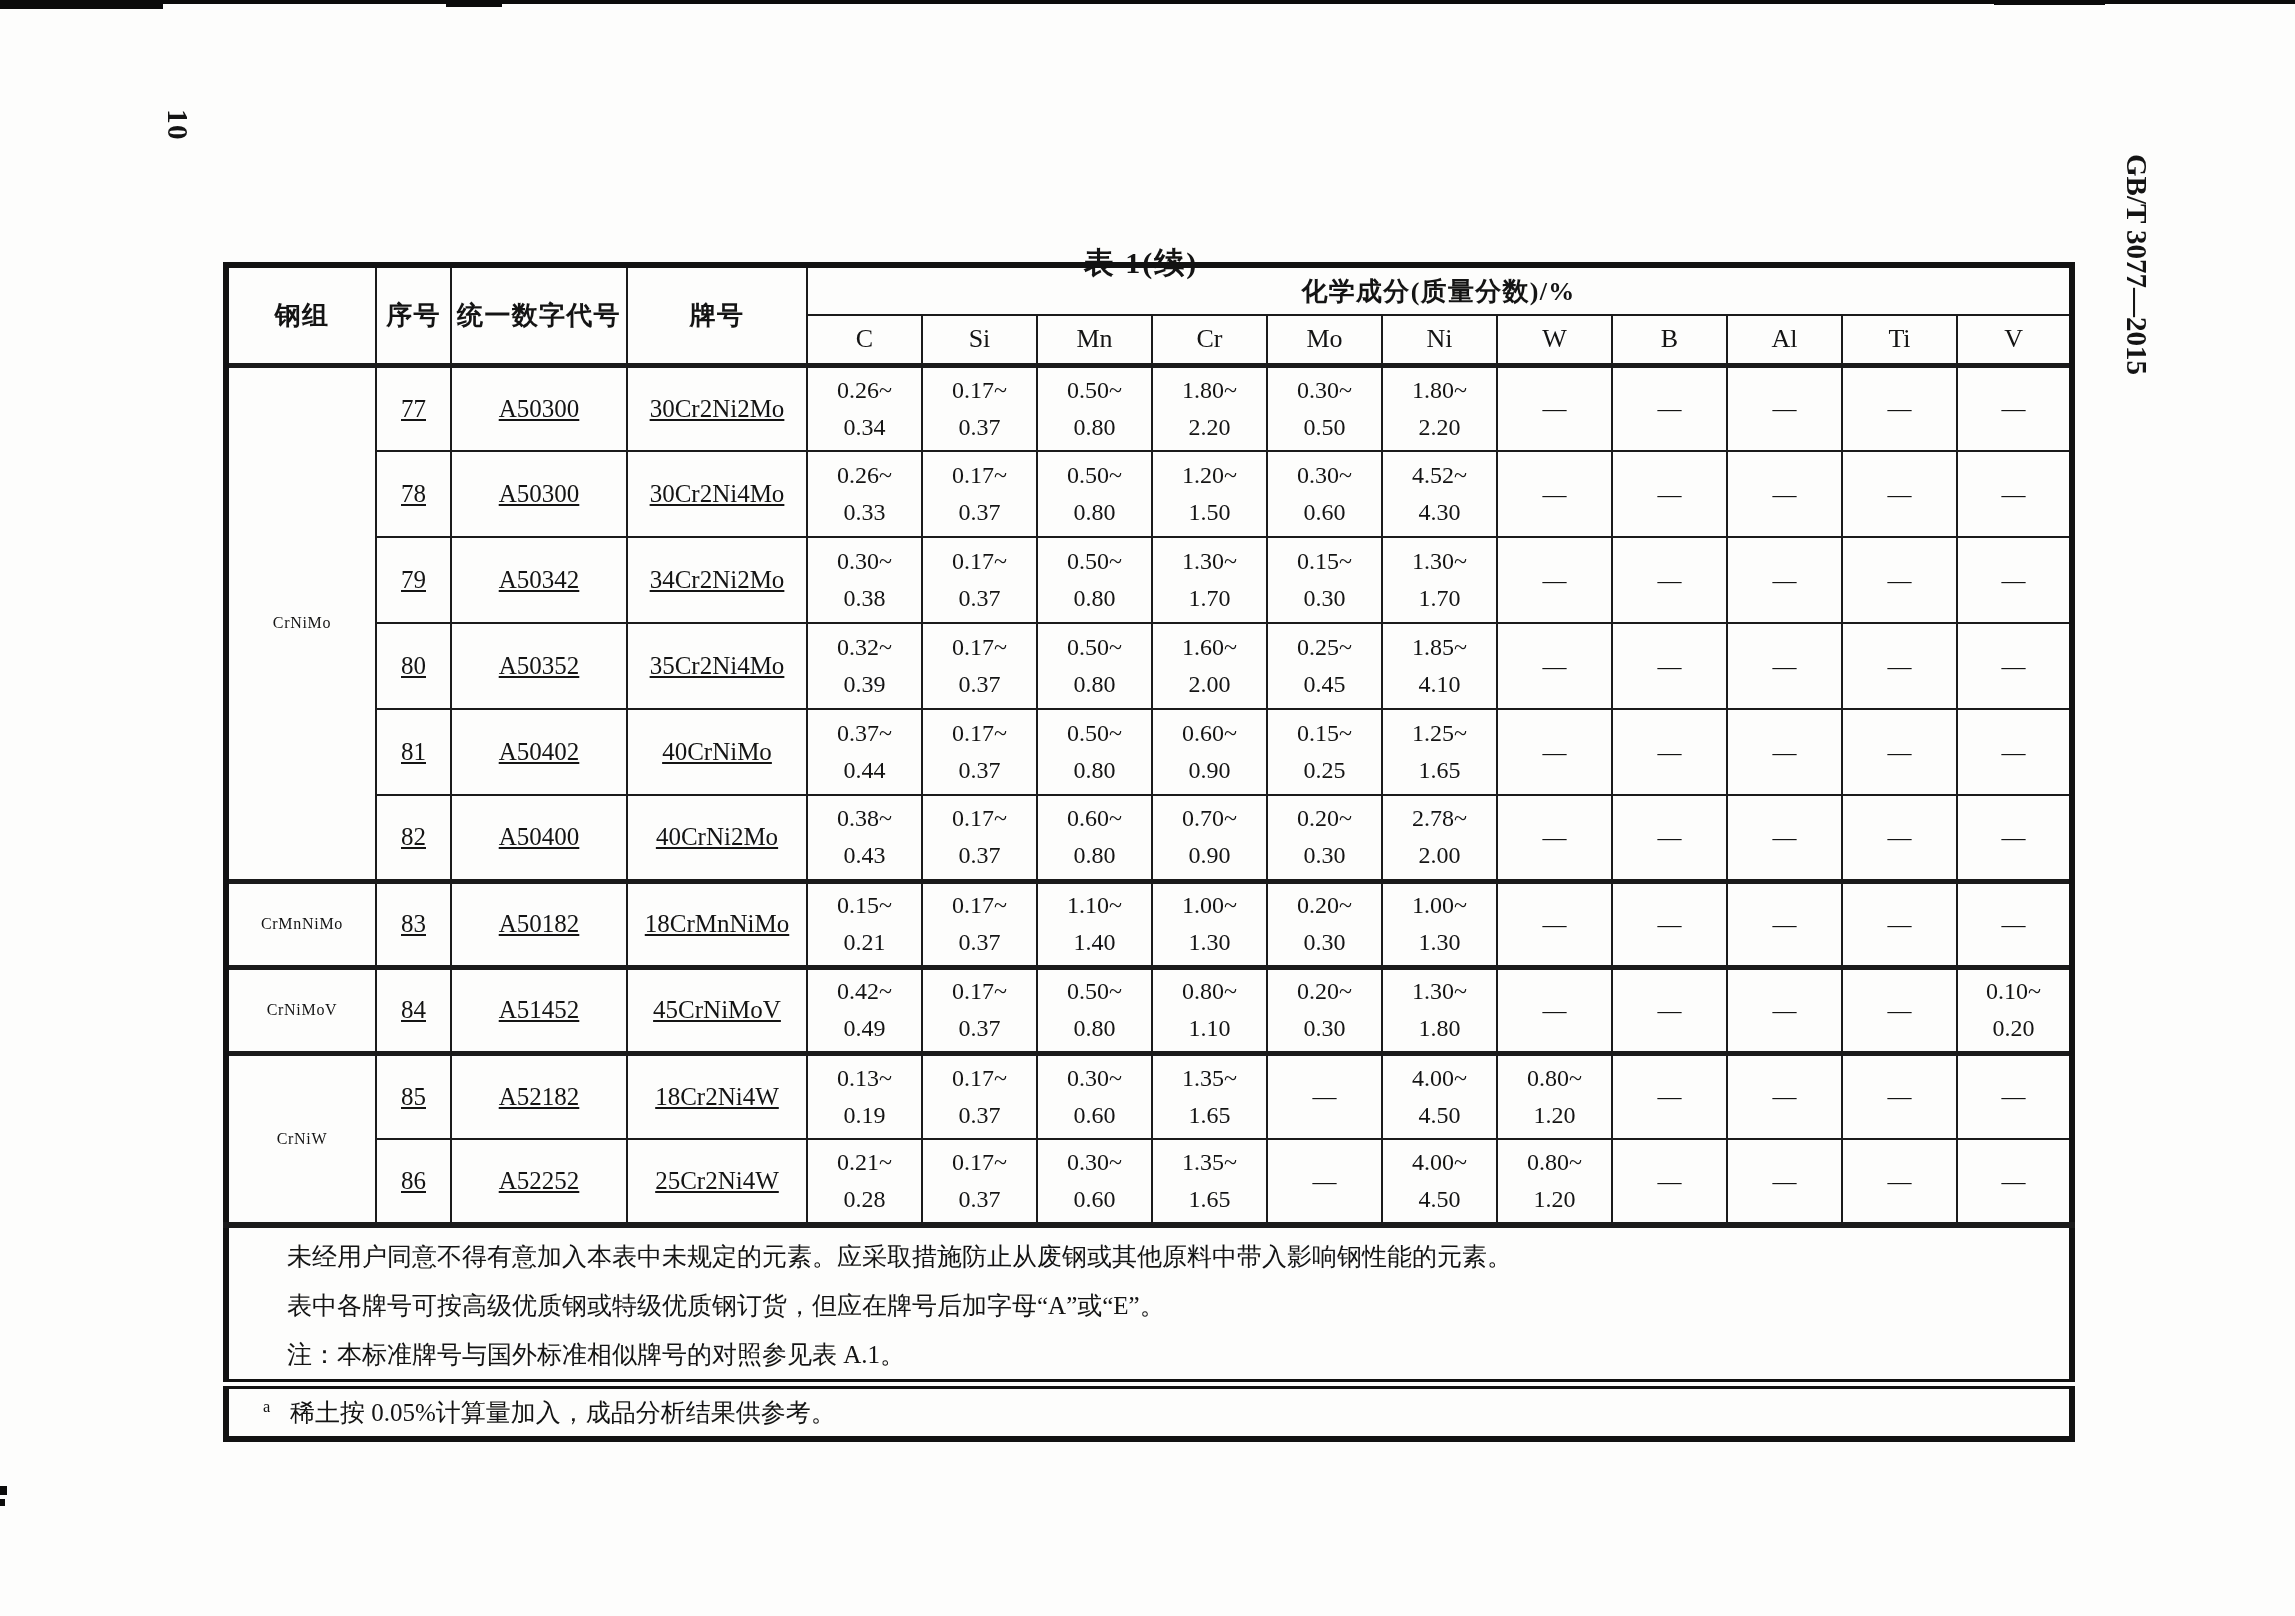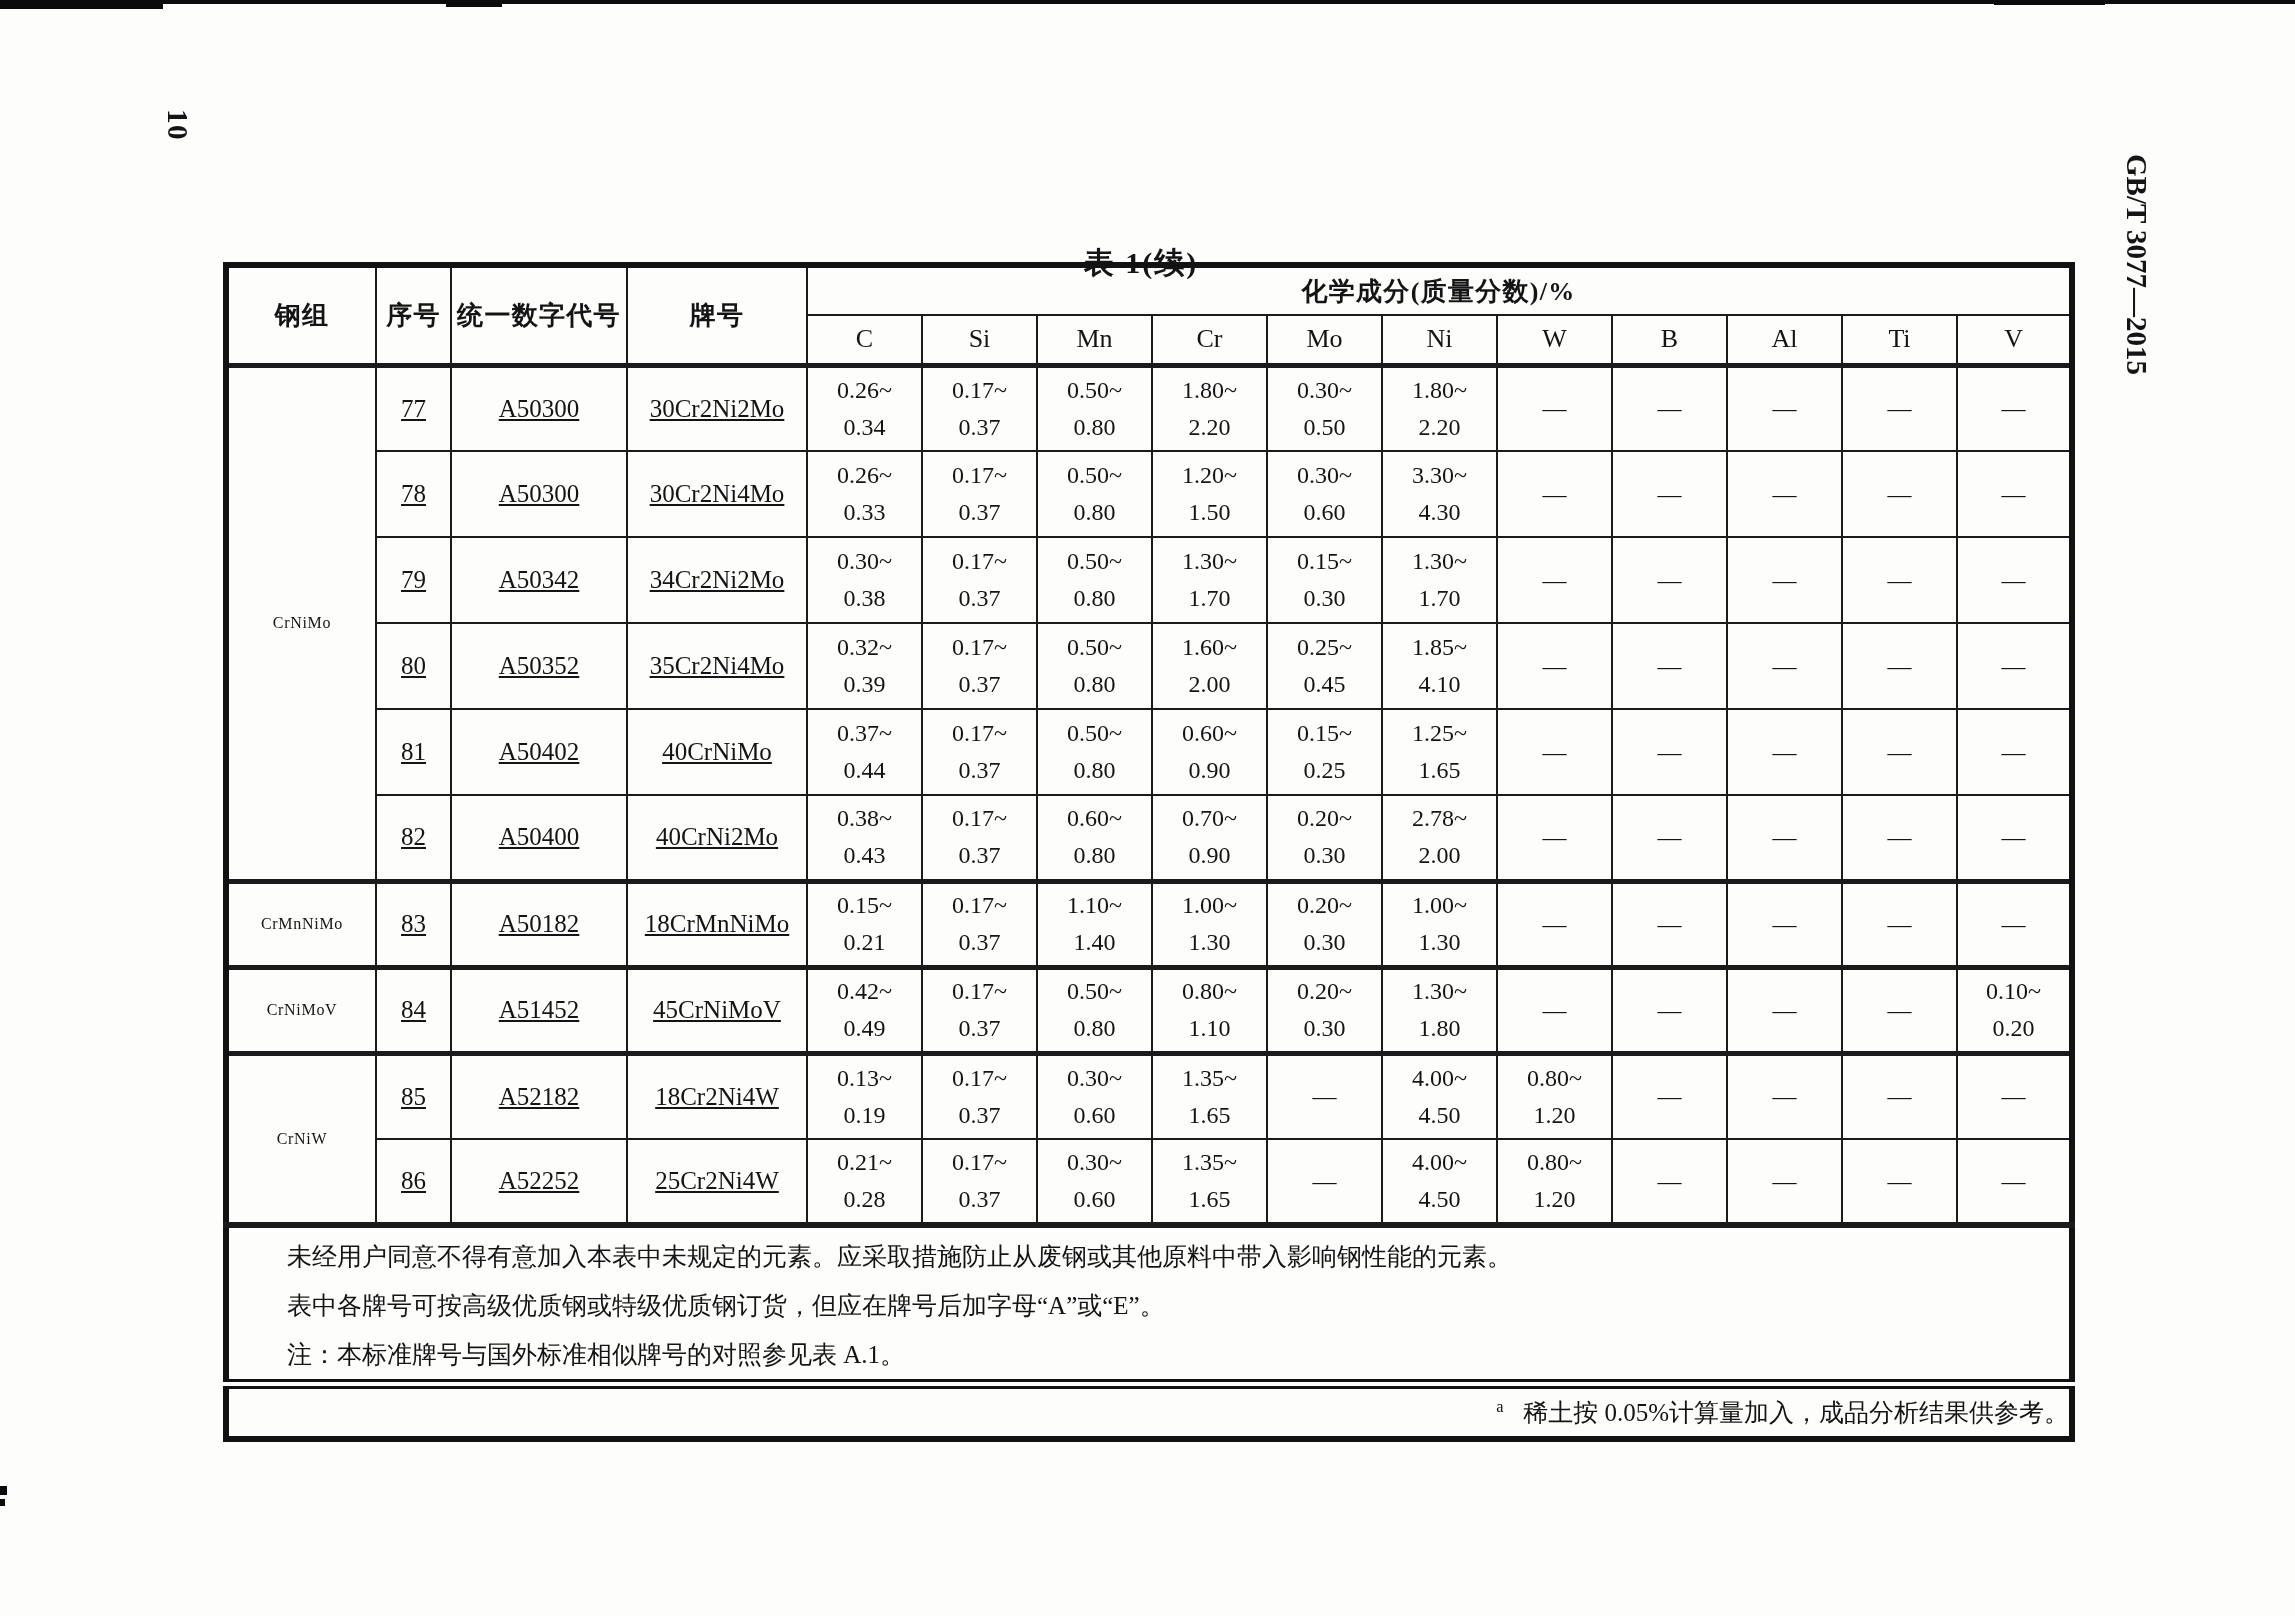--- a/index.html
+++ b/index.html
@@ -53,21 +53,21 @@
   tr.hrow2 th{font-size:26px;font-weight:normal;border-bottom-width:5.9px;}
   td.cell{font-size:24px;line-height:37px;white-space:pre-line;}
   td.grade-cell,td.code-cell,td.idx-cell{font-size:25px;white-space:nowrap;text-decoration:underline;}
   td.group-cell{font-size:16px;letter-spacing:0.7px;}
   tr.gs td{border-top-width:5.9px;}
   tr.notes-tr{height:147px;}
   tr.notes-tr td{border-top-width:6.6px;text-align:left;vertical-align:middle;}
   .notes-inner{padding:3.9px 19.7px 0 58px;border-radius:24px;}
   .notes-inner p{margin:0;font-size:25px;line-height:49px;}
   tr.notea-tr{height:55px;}
-  tr.notea-tr td{border-top:10.5px double #121212;text-align:right;vertical-align:middle;}
+  tr.notea-tr td{border-top:10.5px double #121212;text-align:left;vertical-align:middle;}
   .notea-inner{padding-left:34px;font-size:25px;}
   .sup-a{font-size:16.4px;vertical-align:super;margin-right:19.7px;}
 </style>
 </head>
 <body>
 
 <div class="page">
 
   <div class="art art-top-band"></div>
   <div class="art art-top-left"></div>
@@ -151,21 +151,21 @@
         <td class="cell">0.26~
 0.33</td>
         <td class="cell">0.17~
 0.37</td>
         <td class="cell">0.50~
 0.80</td>
         <td class="cell">1.20~
 1.50</td>
         <td class="cell">0.30~
 0.60</td>
-        <td class="cell">3.30~
+        <td class="cell">4.52~
 4.30</td>
         <td class="cell">—</td>
         <td class="cell">—</td>
         <td class="cell">—</td>
         <td class="cell">—</td>
         <td class="cell">—</td>
       </tr>
       <tr class="drow">
         <td class="idx-cell">79</td>
         <td class="code-cell">A50342</td>

